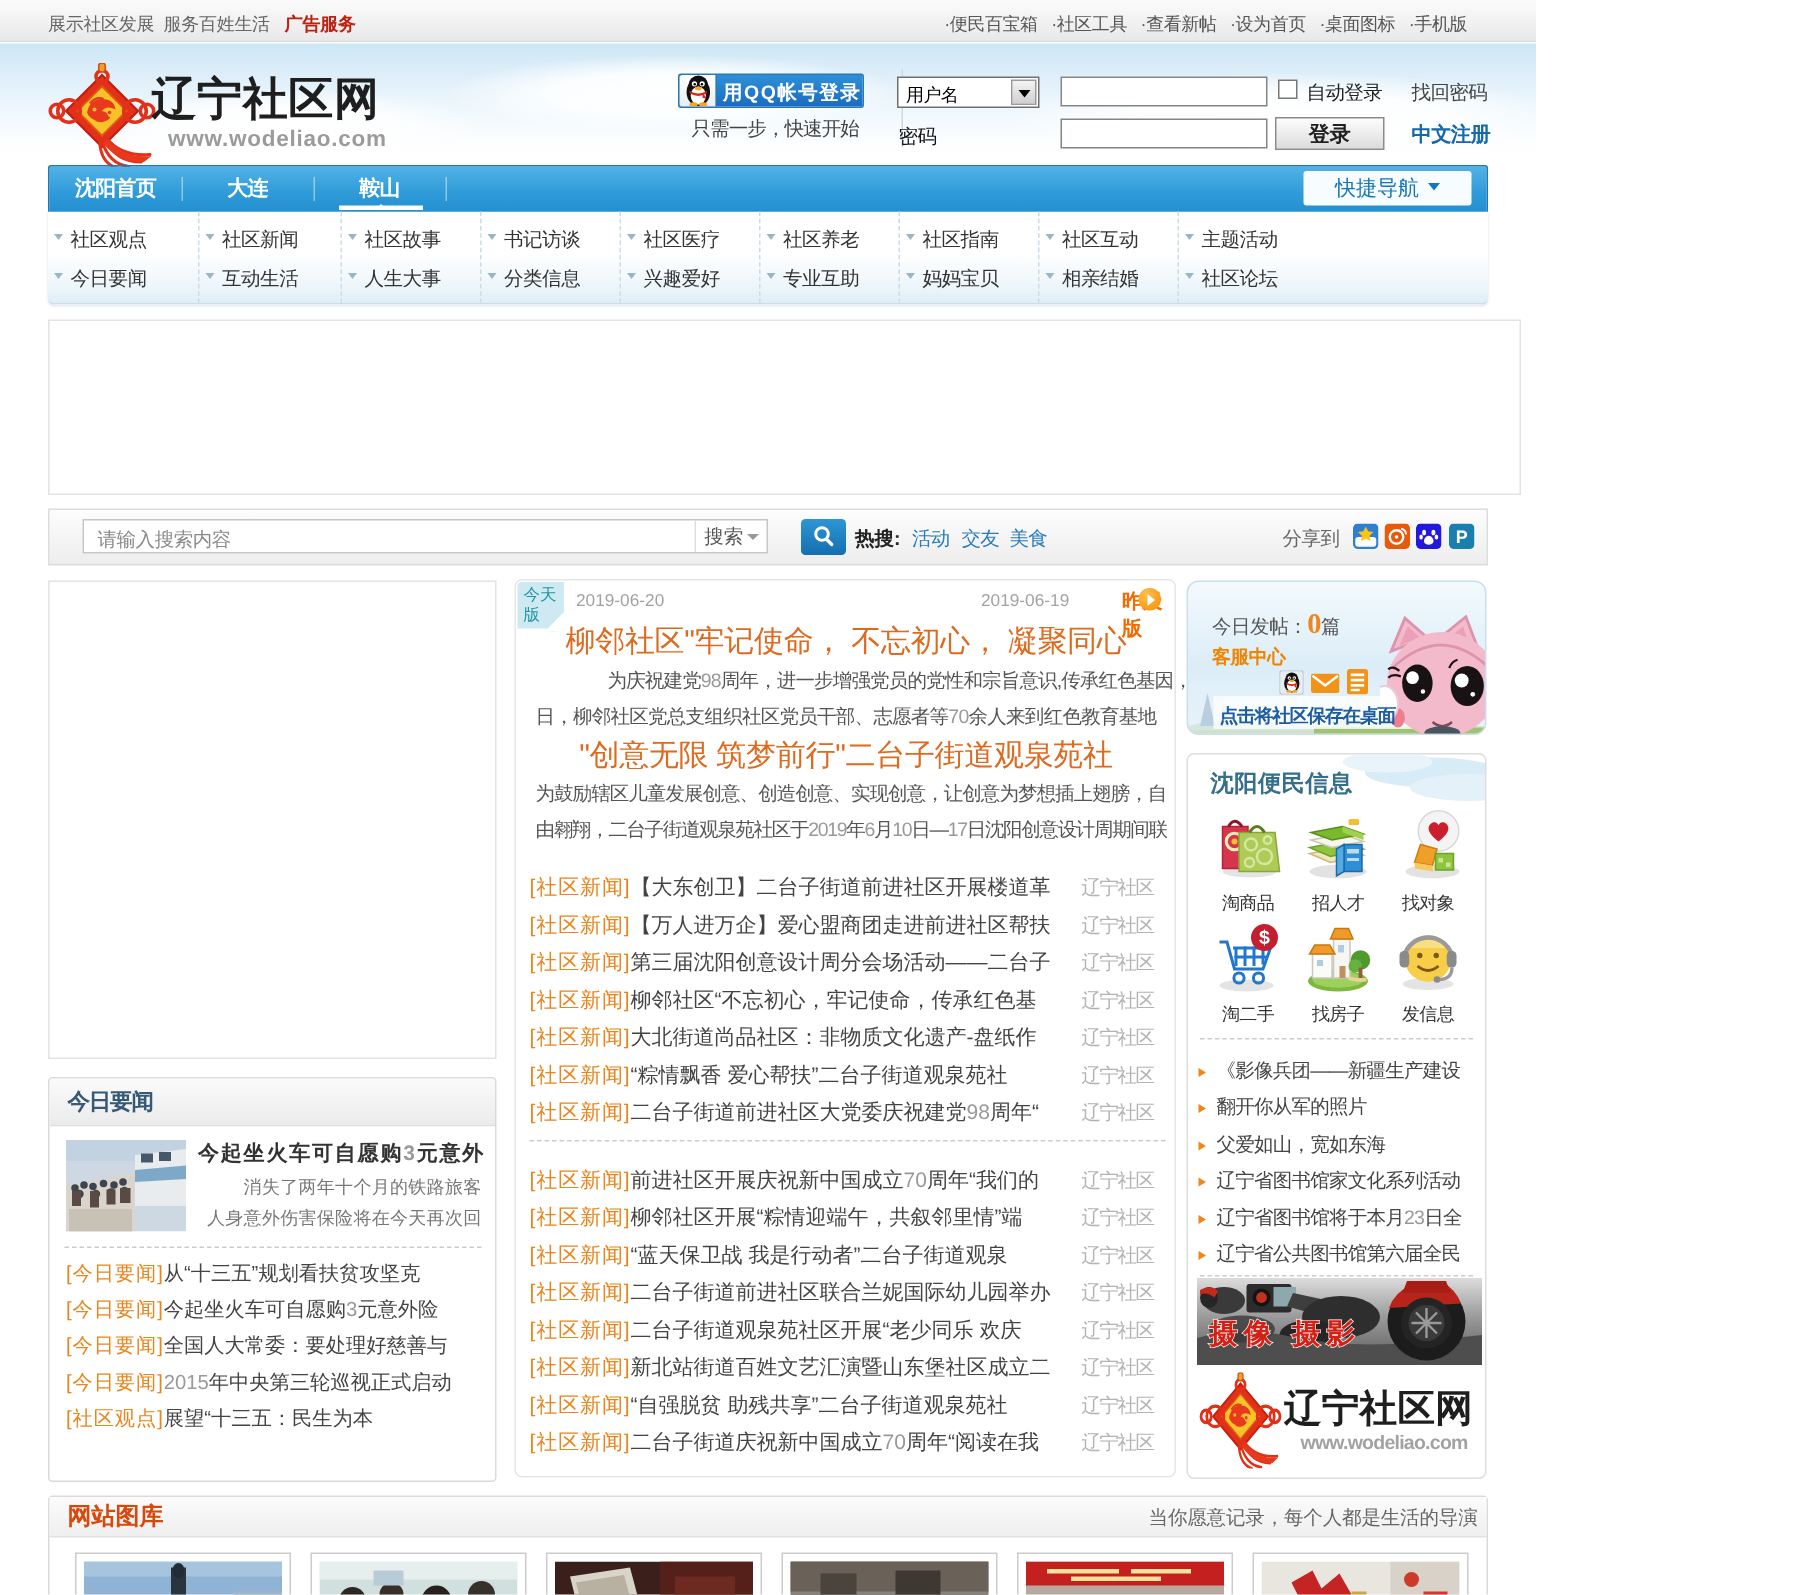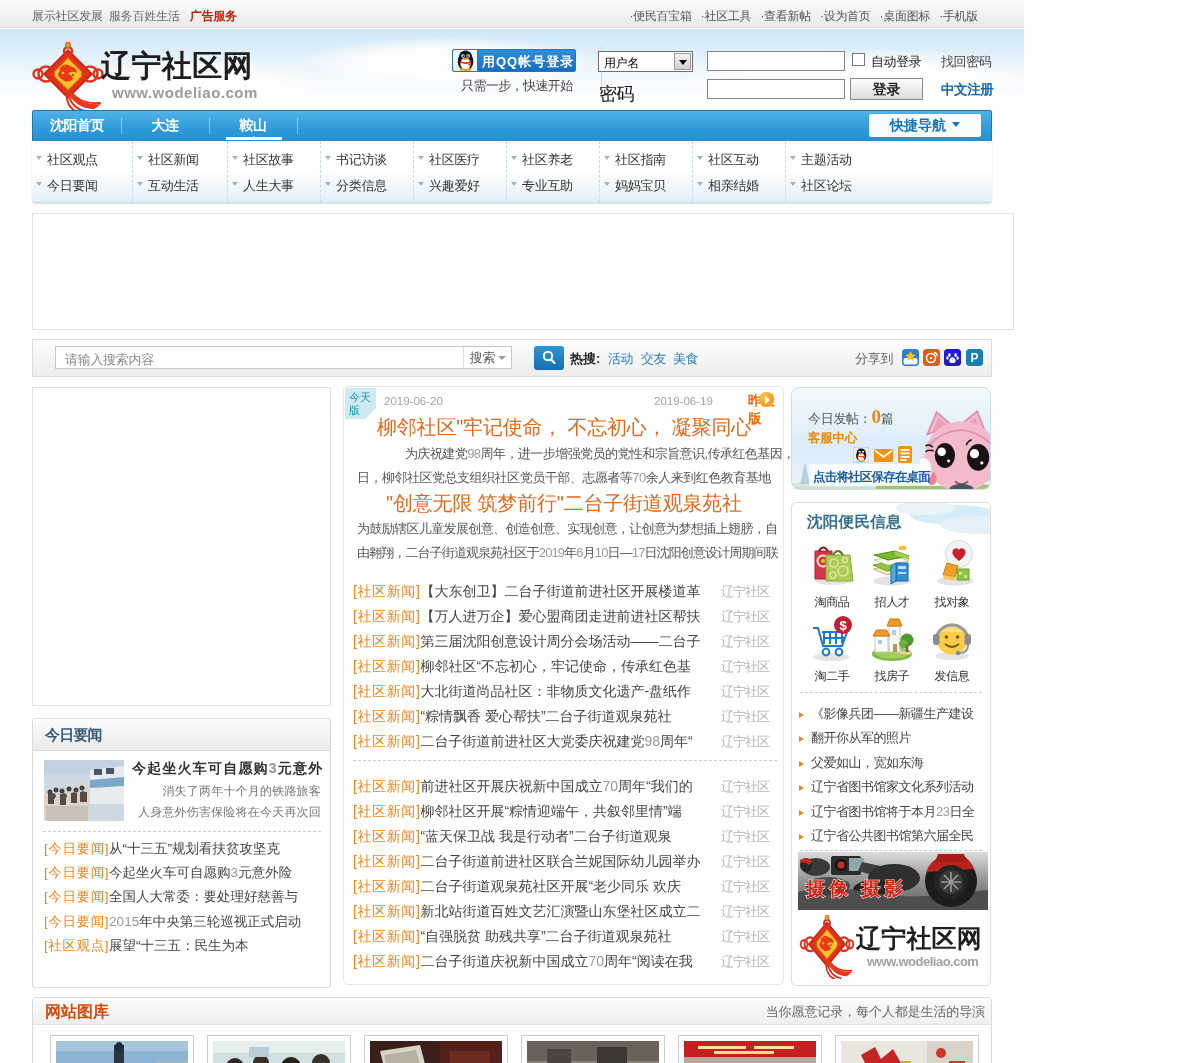--- a/index.html
+++ b/index.html
@@ -21,21 +21,21 @@
 #qqbtn .ic{position:absolute;left:0;top:0;width:25px;height:21px;background:linear-gradient(180deg,#fff,#e8eef2);border-right:1px solid #2878b8;border-radius:2px 0 0 2px;}
 #qqbtn .t{position:absolute;left:29px;top:3px;color:#fff;font-size:13px;font-weight:bold;letter-spacing:1px;}
 #qqtip{left:461px;top:48px;font-size:13px;color:#444;letter-spacing:-0.6px;}
 #loginsep{left:601px;top:17px;width:1px;height:52px;background:#ccd9e2;}
 
 .fld{position:absolute;background:#fff;border:1px solid #848484;}
 #selname{left:598px;top:22px;width:95px;height:21px;font-size:12px;color:#000;border:1px solid #6e6e6e;background:#fff;}
 #selname .cap{position:absolute;left:5px;top:3px;letter-spacing:-0.4px;}
 #selname .dd{position:absolute;right:1px;top:1px;width:17px;height:17px;background:linear-gradient(180deg,#f4f4f4,#cfcfcf);border:1px solid #9a9a9a;}
 #selname .dd:after{content:"";position:absolute;left:4px;top:6px;border:4px solid transparent;border-top:5px solid #000;}
-#pwlab{left:599px;top:53px;font-size:18px;color:#111;letter-spacing:-0.4px;}
+#pwlab{left:599px;top:53px;font-size:13px;color:#111;letter-spacing:-0.4px;}
 #loginbtn{left:850px;top:49px;width:73px;height:22px;background:linear-gradient(180deg,#fdfdfd,#dcdcdc);border:1px solid #8a8a8a;text-align:center;font-size:14px;font-weight:bold;color:#222;line-height:20px;}
 #autolog{left:852px;top:24px;width:13px;height:13px;background:#fff;border:1px solid #777;}
 #autotext{left:871px;top:24px;font-size:13px;color:#222;letter-spacing:-0.4px;}
 #findpw{left:941px;top:24px;font-size:13px;color:#444;letter-spacing:-0.4px;}
 #reg{left:941px;top:52px;font-size:13.5px;font-weight:bold;color:#1568a9;letter-spacing:-0.4px;}
 </style>
 </head>
 <body>
 <div id="topbar" class="abs">
   <span class="l">展示社区发展&nbsp; 服务百姓生活<span class="ad">广告服务</span></span>
@@ -86,21 +86,21 @@
   <div class="abs" id="loginbtn">登录</div>
   <div class="abs" id="reg">中文注册</div>
 </div>
 <style>
 
 #nav{left:32px;top:110px;width:960px;height:43px;background:linear-gradient(180deg,#51b2e6 0%,#2e9ad8 45%,#1c86c8 100%);border:1px solid #1a79b6;border-radius:2px 2px 0 0;}
 #nav .tab{position:absolute;top:0;height:29px;line-height:29px;text-align:center;color:#fff;font-size:14px;font-weight:bold;letter-spacing:-0.5px;}
 #nav .dv{position:absolute;top:7px;width:1px;height:16px;background:rgba(255,255,255,.45);}
 #nav .active-ul{position:absolute;left:193px;top:26px;width:56px;height:2.5px;background:#fff;}
 #nav .tri{position:absolute;left:217px;top:21px;width:0;height:0;border:4px solid transparent;border-bottom:4px solid #fff;}
-#quicknav{position:absolute;left:836px;top:3px;width:112px;height:23px;background:#f6fcff;border-radius:2px;text-align:center;line-height:23px;font-size:14px;font-weight:bold;color:#1576b5;letter-spacing:0px;}
+#quicknav{position:absolute;left:836px;top:3px;width:112px;height:23px;background:#f6fcff;border-radius:2px;text-align:center;line-height:23px;font-size:14px;font-weight:normal;color:#1576b5;letter-spacing:0px;}
 #quicknav i{display:inline-block;width:0;height:0;border:4px solid transparent;border-top:5px solid #1576b5;vertical-align:-1px;margin-left:6px;}
 
 #submenu{left:32px;top:141px;width:960px;height:62px;background:linear-gradient(180deg,#ffffff 45%,#eef6fb 80%,#dfeef7 100%);border-bottom:1px solid #cddde8;border-radius:0 0 4px 4px;box-shadow:0 1px 2px rgba(150,170,185,.35);display:flex;}
 #submenu .col{width:93px;height:100%;border-right:1px dashed #ccdce6;padding:6px 0 0 4px;}
 #submenu .col:first-child{width:101px;}
 #submenu .col:nth-child(2){width:95px;}
 #submenu .col:last-child{width:auto;flex:1;}
 #submenu .col:last-child{border-right:none;}
 #submenu .it{display:block;height:26px;line-height:26px;font-size:13px;color:#333;white-space:nowrap;letter-spacing:-0.3px;}
 #submenu .it b{display:inline-block;width:0;height:0;border:3px solid transparent;border-top:4px solid #9ab6c6;vertical-align:1px;margin-right:5px;}

